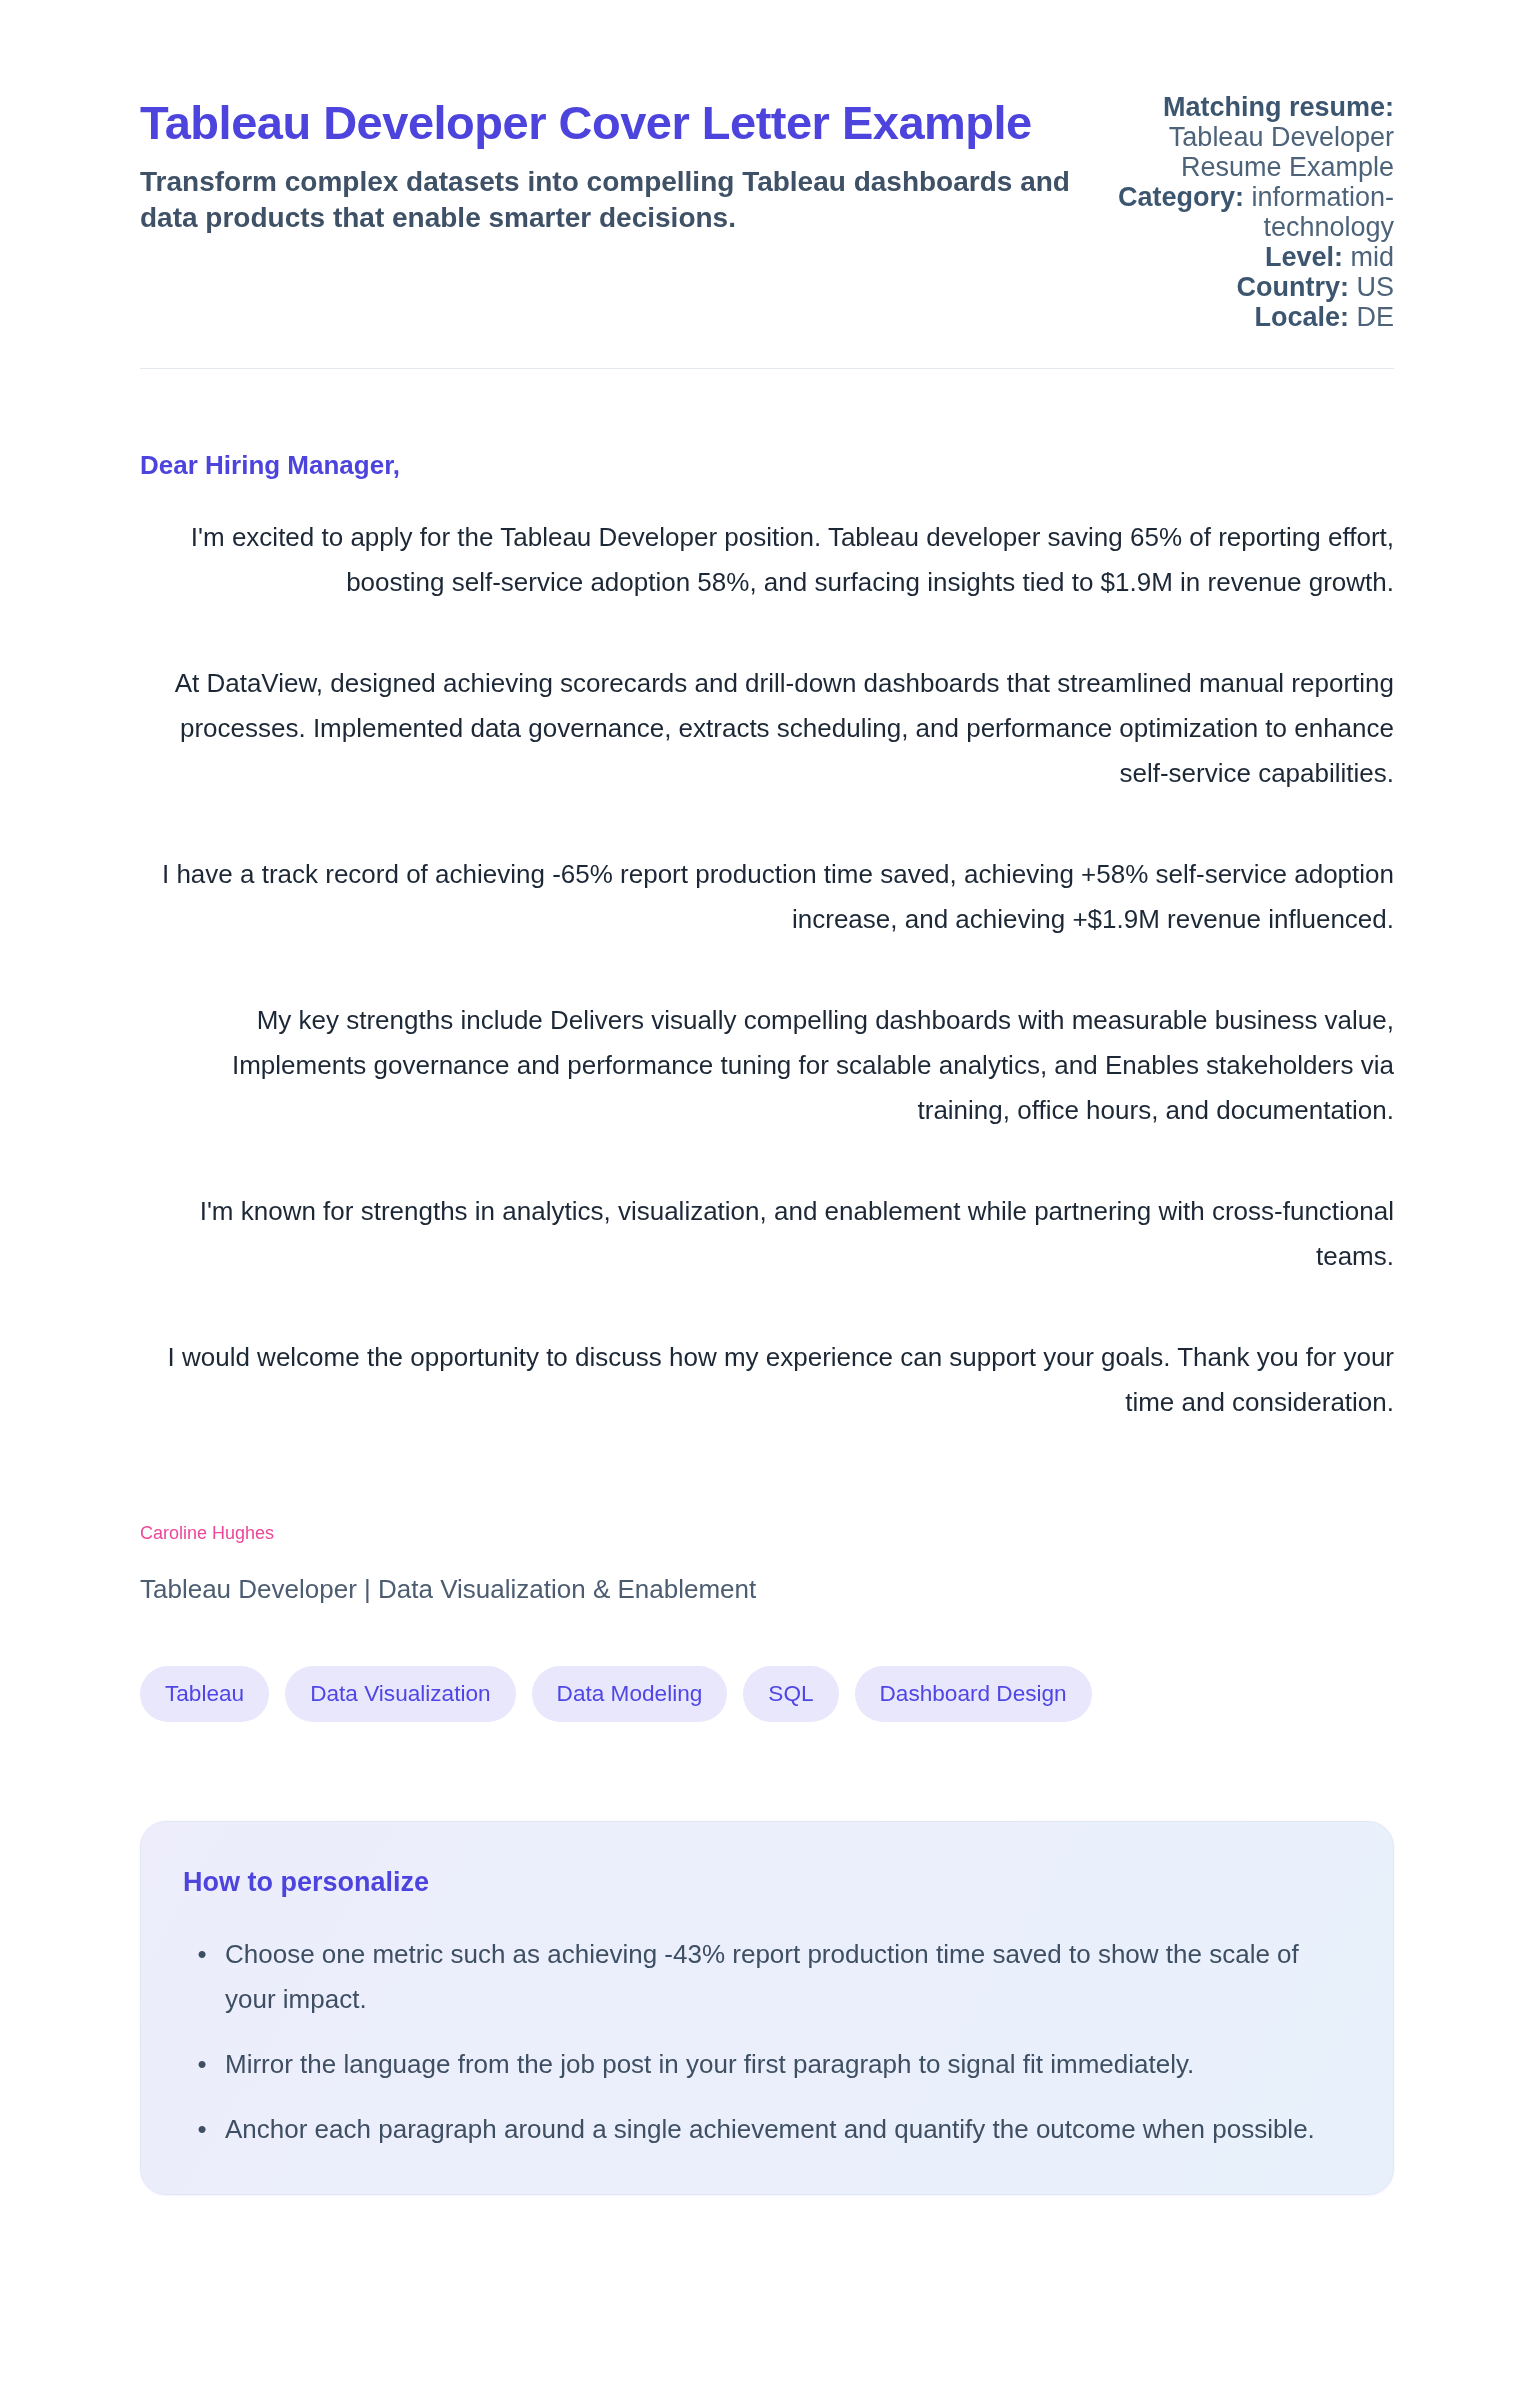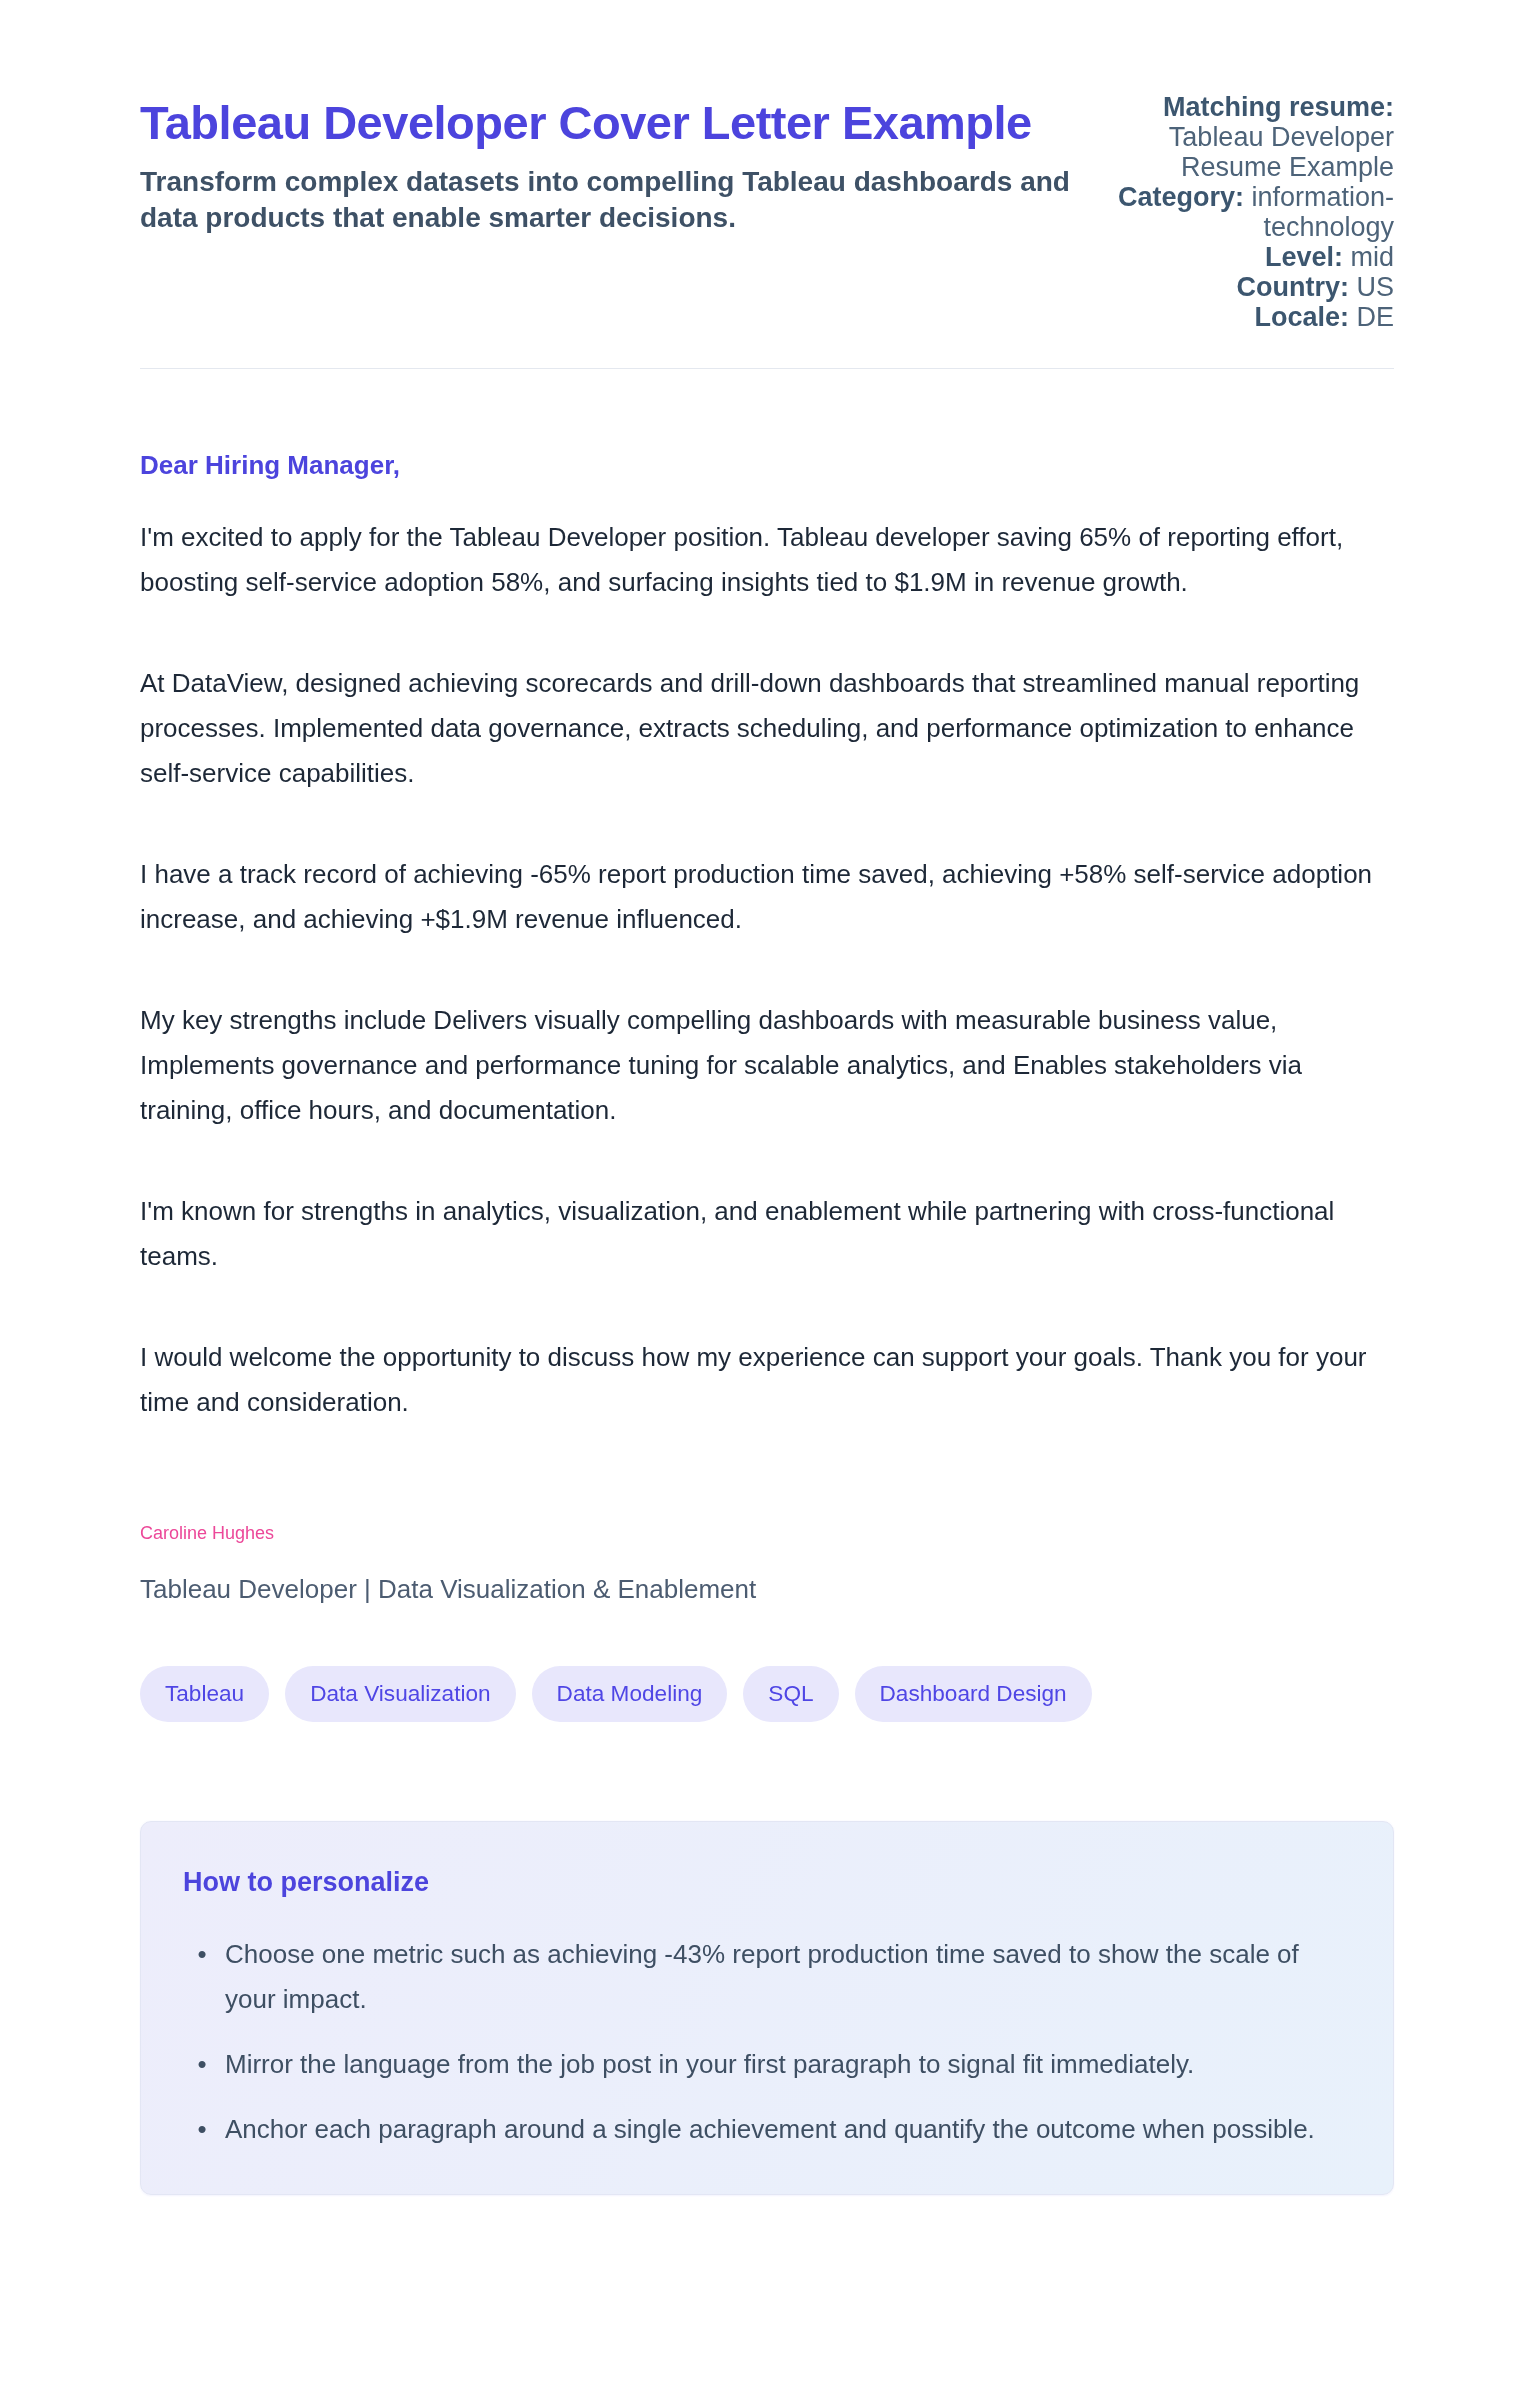--- a/index.html
+++ b/index.html
@@ -57,20 +57,21 @@
     line-height: 45px;
     font-weight: 700;
     color: #4c44dd;
   }
   .paragraph {
     margin-top: 27px;
     margin-bottom: 56px;
     font-size: 26px;
     line-height: 45px;
     color: #1d2837;
+    text-align: right;
   }
   .paragraph + .paragraph { margin-top: 0; }
 
   .signature { margin-top: 86px; }
   .signature-name {
     font-size: 18px;
     line-height: 45px;
     font-weight: 400;
     color: #ec4899;
   }
@@ -90,21 +91,21 @@
     font-size: 22.6px;
     line-height: 31px;
     padding: 12.6px 25px;
     border-radius: 901px;
     cursor: pointer;
   }
 
   
   .tip-box {
     margin-top: 99px;
-    border-radius: 11px;
+    border-radius: 26px;
     background: linear-gradient(120deg, #ededfb 0%, #e8f1fb 100%);
     border: 0.9px solid #e3e6f4;
     box-shadow: 0 0.9px 1.8px rgba(99,102,241,0.08);
     padding: 42px 51px 42px 42px;
   }
   .tip-title {
     font-size: 27px;
     line-height: 36px;
     font-weight: 700;
     color: #4c44dd;

